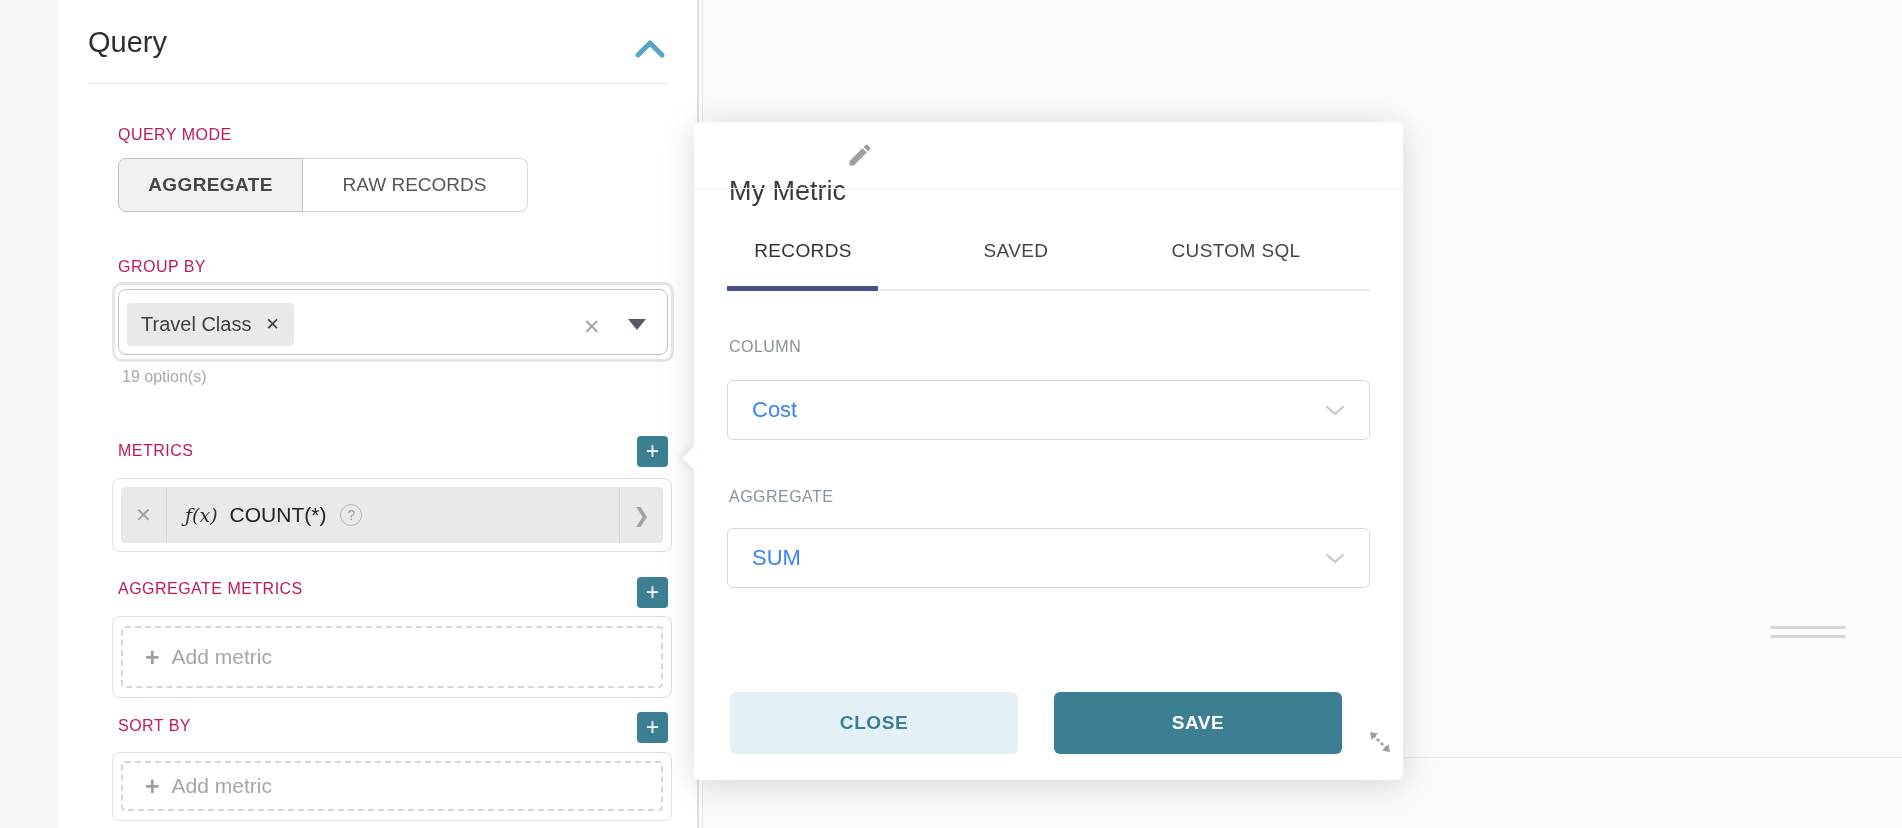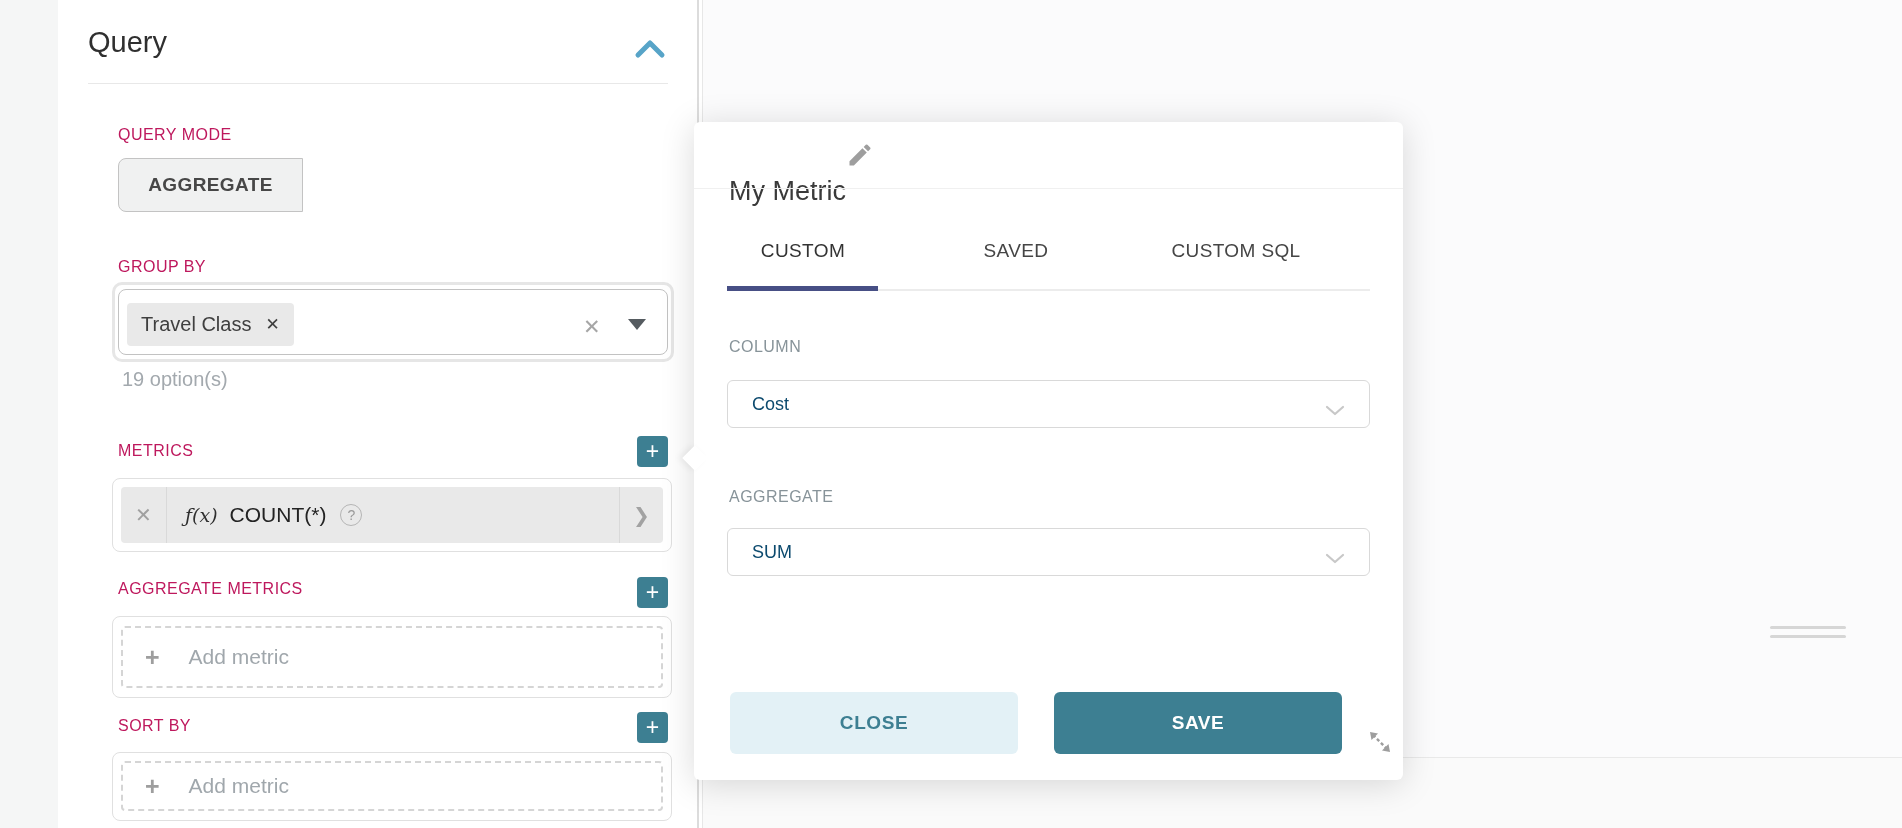--- a/index.html
+++ b/index.html
@@ -27,52 +27,52 @@
   .seg{position:absolute;top:158px;height:54px;display:flex;align-items:center;justify-content:center;font-size:19px;cursor:pointer;}
   .seg.active{left:118px;width:185px;background:#f0f1f1;border:1px solid #c3c3c3;border-radius:8px 0 0 8px;color:#474747;font-weight:700;letter-spacing:.02em;z-index:2;}
   .seg.inactive{left:302px;width:226px;background:#fff;border:1px solid #d9d9d9;border-left:none;border-radius:0 8px 8px 0;color:#565656;}
 
   .gb-ring{position:absolute;left:112px;top:282px;width:562px;height:80px;border:3px solid #e6e6e6;border-radius:10px;}
   .gb-inner{position:absolute;left:118px;top:289px;width:550px;height:66px;background:#fff;border:1px solid #c2c2c2;border-radius:8px;cursor:text;}
   .chip{position:absolute;left:127px;top:303px;height:43px;background:#e9e9e9;border-radius:4px;display:flex;align-items:center;padding:0 14px;font-size:20px;color:#3f3f3f;cursor:default;}
   .chip .x{margin-left:14px;font-size:17px;font-weight:700;color:#3f3f3f;cursor:pointer;}
   .clear-x{position:absolute;left:583px;top:315px;font-size:21px;color:#a6a6a6;cursor:pointer;}
   .caret{position:absolute;left:628px;top:319px;width:0;height:0;border-left:9px solid transparent;border-right:9px solid transparent;border-top:11px solid #555b60;cursor:pointer;}
-  .hint{position:absolute;left:122px;top:368px;font-size:20px;color:#a3a9ae;}
+  .hint{position:absolute;left:122px;top:368px;font-size:16px;color:#a3a9ae;}
 
   .plusbtn{position:absolute;width:31px;height:31px;background:#3D7F92;border-radius:4px;color:#fff;display:flex;align-items:center;justify-content:center;font-size:23px;line-height:1;cursor:pointer;font-weight:400;}
 
   .metric-box{position:absolute;left:112px;top:478px;width:560px;height:74px;border:1px solid #e0e0e0;border-radius:8px;background:#fff;padding:8px;}
   .pill{width:100%;height:100%;background:#e9e9e9;border-radius:4px;display:flex;align-items:center;cursor:pointer;}
   .pill .rm{width:46px;align-self:stretch;display:flex;align-items:center;justify-content:center;font-size:20px;font-weight:600;color:#a0a0a0;border-right:1px solid #d9d9d9;cursor:pointer;}
   .pill .fx{font-style:italic;font-size:19px;color:#2f2f2f;margin-left:18px;font-family:"DejaVu Serif",serif;}
   .pill .mlabel{font-size:21px;color:#232323;margin-left:12px;}
   .pill .help{width:22px;height:22px;border:1.5px solid #b5b5b5;border-radius:50%;color:#9a9a9a;font-size:14px;display:flex;align-items:center;justify-content:center;margin-left:14px;cursor:pointer;}
   .pill .spacer{flex:1;}
   .pill .chev{width:44px;align-self:stretch;display:flex;align-items:center;justify-content:center;font-size:20px;font-weight:700;color:#a2a2a2;border-left:1px solid #d9d9d9;cursor:pointer;}
 
   .dz-box{position:absolute;left:112px;width:560px;border:1px solid #e0e0e0;border-radius:8px;background:#fff;}
   .dz-dash{position:absolute;border:2px dashed #d5d5d5;border-radius:4px;display:flex;align-items:center;cursor:pointer;}
   .dz-dash .plus{font-size:25px;color:#9e9e9e;margin-left:22px;font-weight:600;}
-  .dz-dash .ph{font-size:21px;color:#a0a7ac;margin-left:29px;}
+  .dz-dash .ph{font-size:21px;color:#a0a7ac;margin-left:12px;}
 
   
   .popover{position:absolute;left:694px;top:122px;width:709px;height:658px;background:#fff;border-radius:6px;box-shadow:0 4px 34px rgba(0,0,0,.15);z-index:10;}
   .pop-arrow{position:absolute;left:-8px;top:327px;width:18px;height:18px;background:#fff;transform:rotate(45deg);box-shadow:-3px 3px 6px rgba(0,0,0,.06);}
   .pop-title{position:absolute;left:35px;top:16px;font-size:27px;color:#3a3a3a;margin-top:38px;}
   .pencil{position:absolute;left:152px;top:19px;width:30px;height:30px;cursor:pointer;}
   .pop-hdivider{position:absolute;left:0;top:66px;width:709px;height:1px;background:#f0f0f0;}
 
   .tab{position:absolute;top:118px;transform:translateX(-50%);font-size:19px;color:#454545;letter-spacing:.02em;cursor:pointer;}
   .tab.active{color:#333;}
   .tab-rail{position:absolute;left:33px;top:167px;width:643px;height:2px;background:#ececec;}
   .tab-ink{position:absolute;left:33px;top:164px;width:151px;height:5px;background:#474F85;}
 
   .pop-label{position:absolute;left:35px;font-size:16px;color:#879399;font-weight:500;letter-spacing:.03em;}
-  .select{position:absolute;left:33px;width:643px;height:48px;border:1px solid #d9d9d9;border-radius:6px;background:#fff;display:flex;align-items:center;padding:0 24px;font-size:18px;color:#0c4a6e;cursor:pointer;}
+  .select{position:absolute;left:33px;width:643px;height:60px;border:1px solid #d9d9d9;border-radius:6px;background:#fff;display:flex;align-items:center;padding:0 24px;font-size:22px;color:#3b82f6;cursor:pointer;}
   .select svg{position:absolute;right:24px;top:24px;}
 
   .btn{position:absolute;top:570px;width:288px;height:62px;border-radius:6px;display:flex;align-items:center;justify-content:center;font-size:19px;font-weight:700;letter-spacing:.03em;cursor:pointer;}
   .btn.close{left:36px;background:#E3F1F6;color:#3D7F92;}
   .btn.save{left:360px;background:#3D7F92;color:#fff;}
   .pop-resize{position:absolute;left:672px;top:606px;width:28px;height:28px;cursor:nwse-resize;}
 </style>
 </head>
 <body>
 
@@ -93,20 +93,21 @@
   <div class="sec-title">Query</div>
   <div class="collapse-btn">
     <svg width="32" height="22" viewBox="0 0 32 22">
       <polyline points="4,17 16,5 28,17" fill="none" stroke="#57A4C8" stroke-width="5" stroke-linecap="round" stroke-linejoin="round"></polyline>
     </svg>
   </div>
   <div class="sec-divider"></div>
 
   <div class="label" style="left:118px;top:126px;">QUERY MODE</div>
   <div class="seg active">AGGREGATE</div>
+  <div class="seg inactive">RAW RECORDS</div>
 
   <div class="label" style="left:118px;top:258px;">GROUP BY</div>
   <div class="gb-ring"></div>
   <div class="gb-inner"></div>
   <div class="chip">
     <span>Travel Class</span>
     <span class="x">✕</span>
   </div>
   <span class="clear-x">✕</span>
   <div class="caret"></div>
@@ -150,21 +151,21 @@
   <div class="popover">
     <div class="pop-arrow"></div>
     <div class="pop-title">My Metric</div>
     <div class="pencil">
       <svg width="28" height="28" viewBox="0 0 24 24">
         <path d="M3 17.25V21h3.75L17.81 9.94l-3.75-3.75L3 17.25zM20.71 7.04a1 1 0 0 0 0-1.41l-2.34-2.34a1 1 0 0 0-1.41 0l-1.83 1.83 3.75 3.75 1.83-1.83z" fill="#9e9e9e"></path>
       </svg>
     </div>
     <div class="pop-hdivider"></div>
 
-    <div class="tab active" style="left:109px;">CUSTOM</div>
+    <div class="tab active" style="left:109px;">RECORDS</div>
     <div class="tab" style="left:322px;">SAVED</div>
     <div class="tab" style="left:542px;">CUSTOM SQL</div>
     <div class="tab-rail"></div>
     <div class="tab-ink"></div>
 
     <div class="pop-label" style="top:216px;">COLUMN</div>
     <div class="select" style="top:258px;">
       <span>Cost</span>
       <svg width="20" height="11" viewBox="0 0 20 11">
         <polyline points="2,2 10,9 18,2" fill="none" stroke="#c8c8c8" stroke-width="2.2" stroke-linecap="round" stroke-linejoin="round"></polyline>

